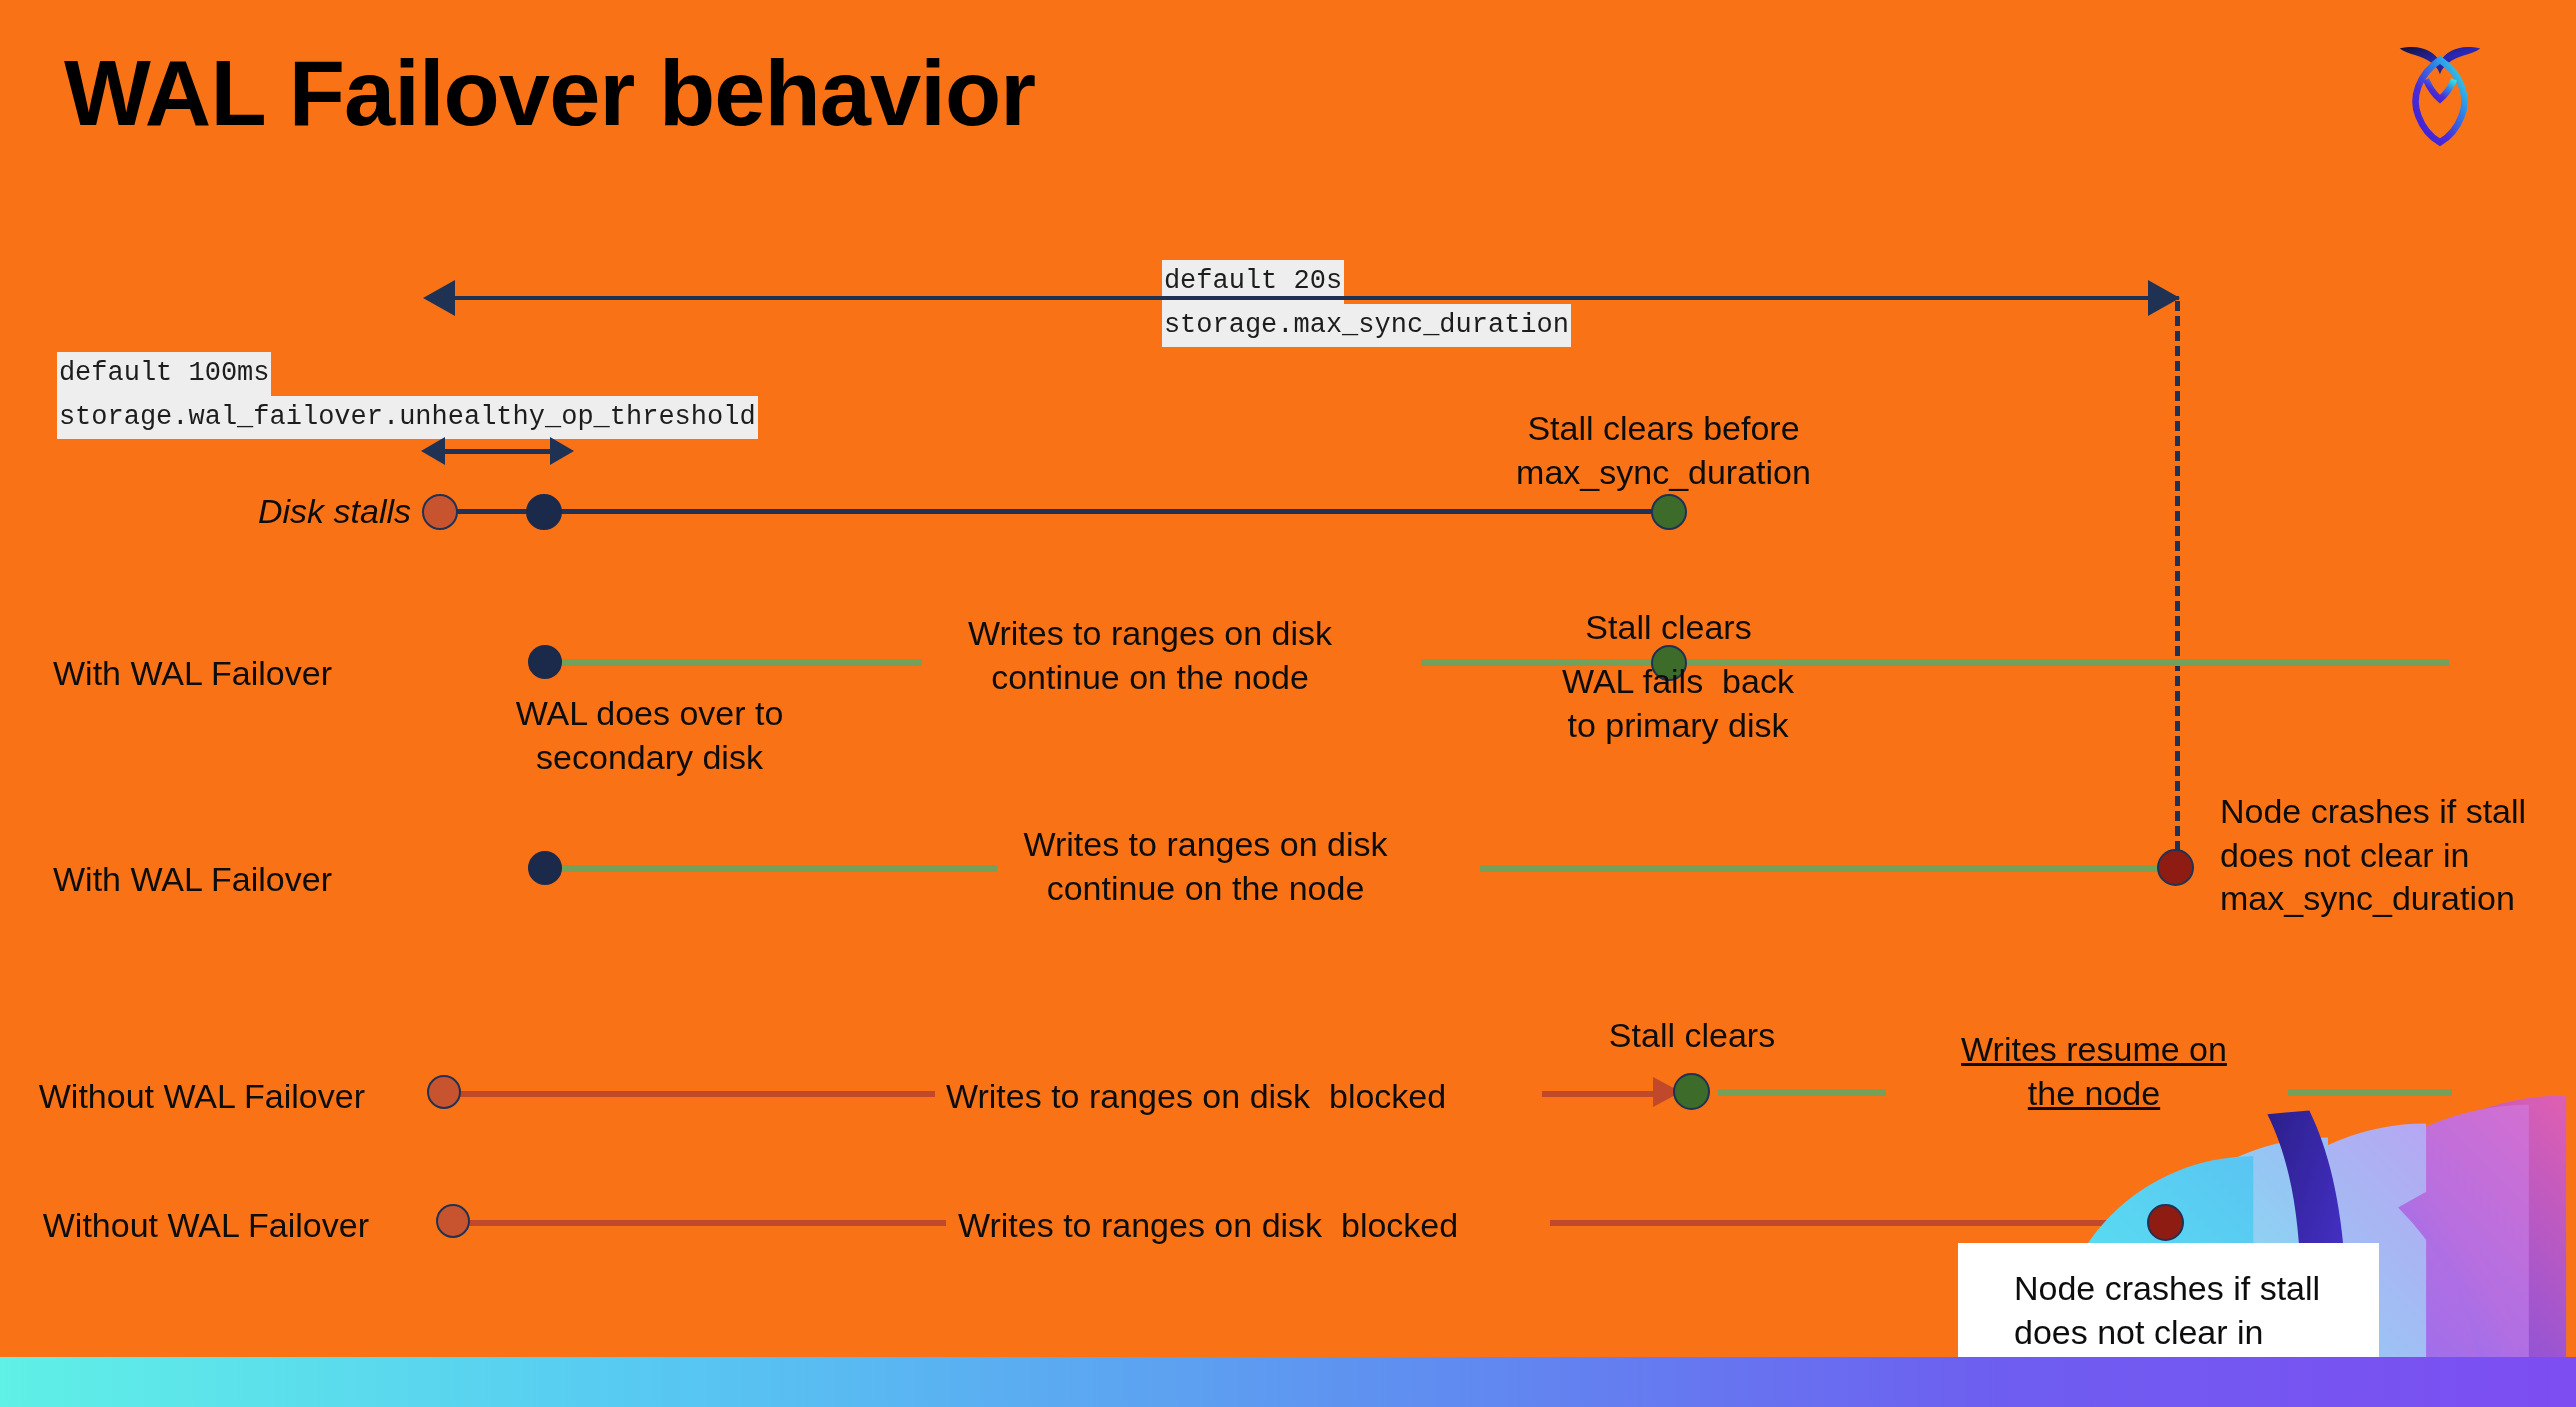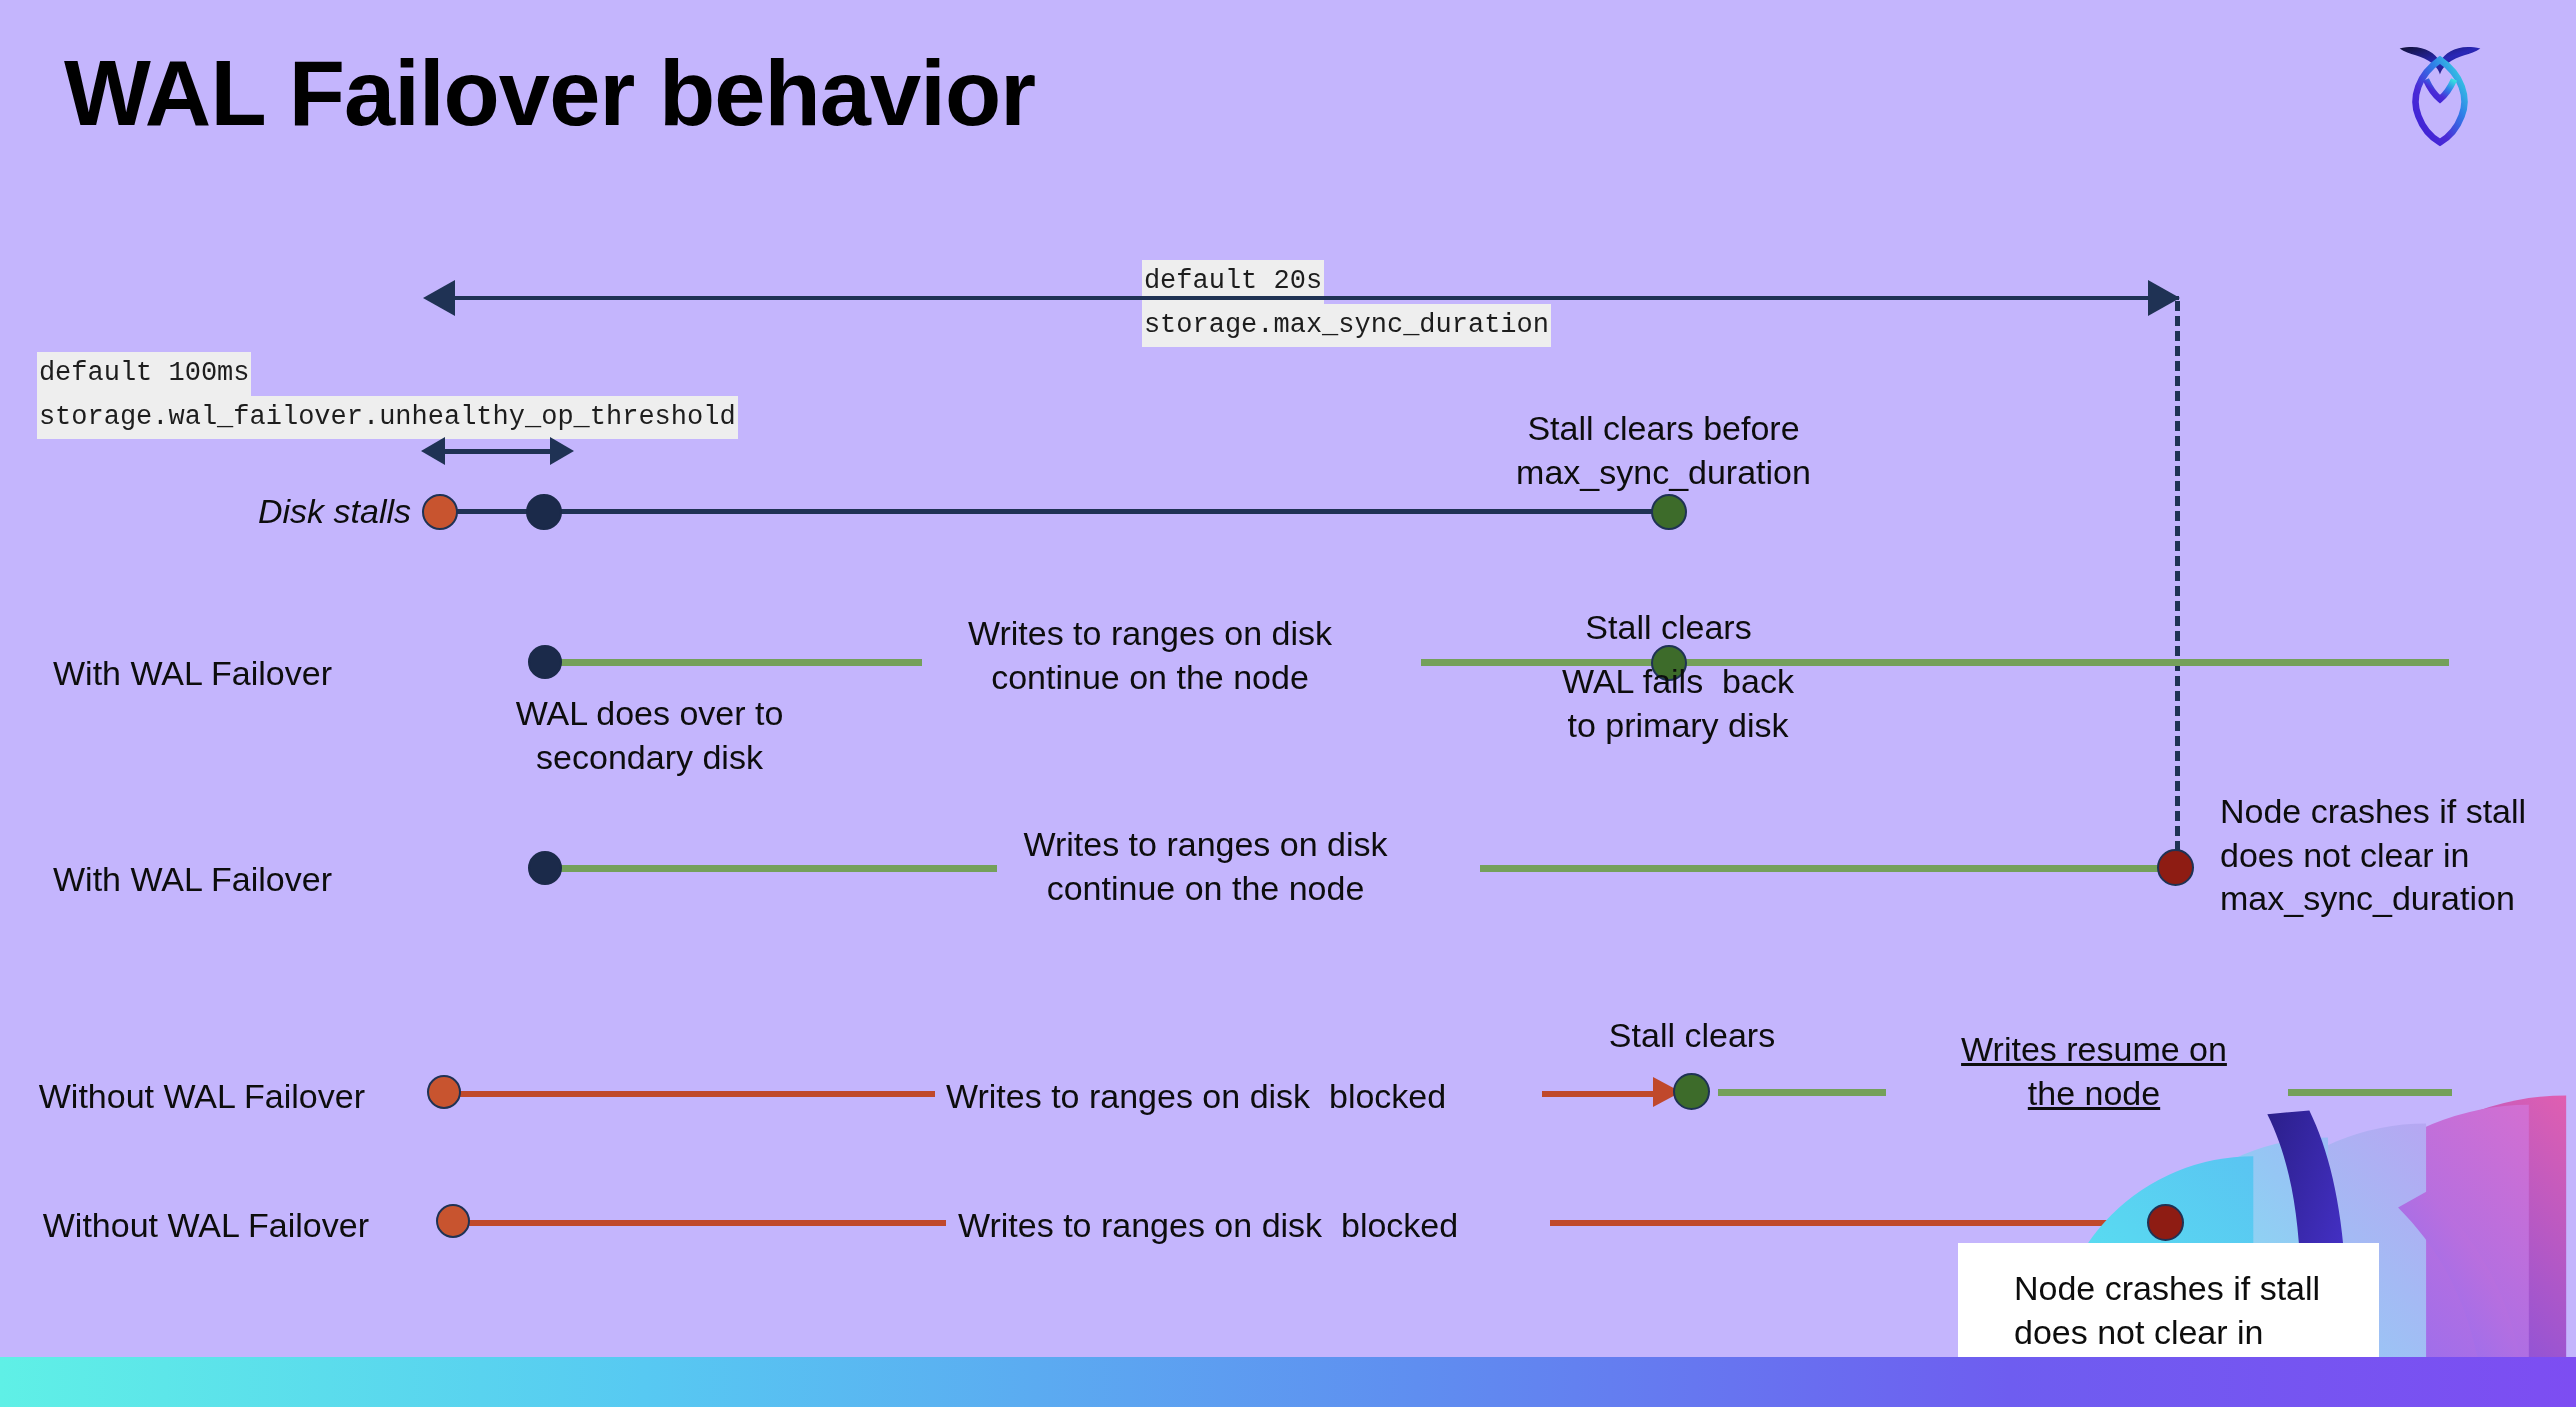--- a/index.html
+++ b/index.html
@@ -8,21 +8,21 @@
     background: #ffffff;
   }
   body {
     font-family: "Liberation Sans", sans-serif;
     color: #000000;
   }
   #slide {
     position: relative;
     width: 2576px;
     height: 1408px;
-    background: #c4b5fd;
+    background: #f97316;
     overflow: hidden;
   }
 
   
   #slide-title {
     position: absolute;
     left: 64px;
     top: 45px;
     font-size: 92px;
     font-weight: bold;
@@ -47,20 +47,21 @@
     font-family: "Liberation Mono", "DejaVu Sans Mono", monospace;
     font-size: 27px;
     line-height: 1.55;
     color: #1d1d1d;
     white-space: nowrap;
   }
   .code-label span {
     background: #eeeeee;
     padding: 0.9px 1.9px;
     display: inline-block;
+    margin-left: 20px;
   }
 
   
   .txt {
     position: absolute;
     font-size: 34px;
     line-height: 1.28;
     color: #0d0d0d;
     white-space: pre;
   }

